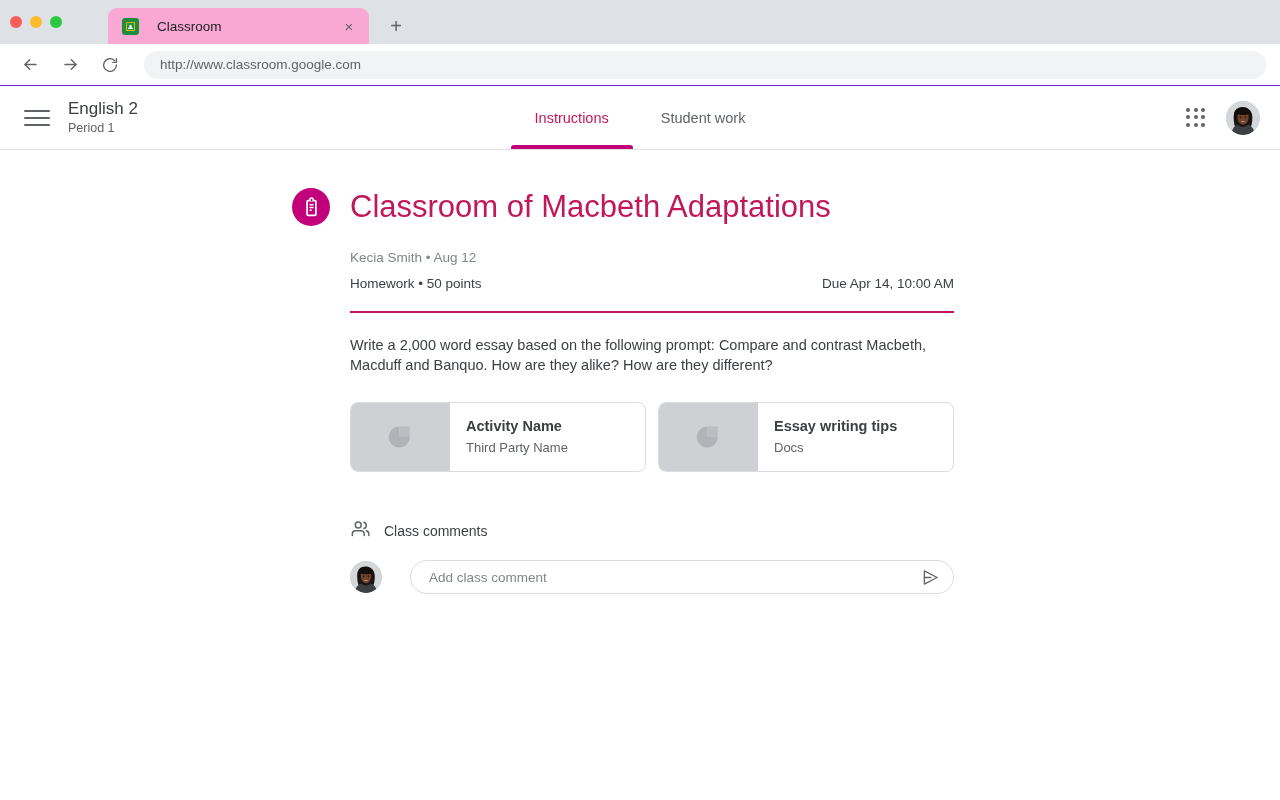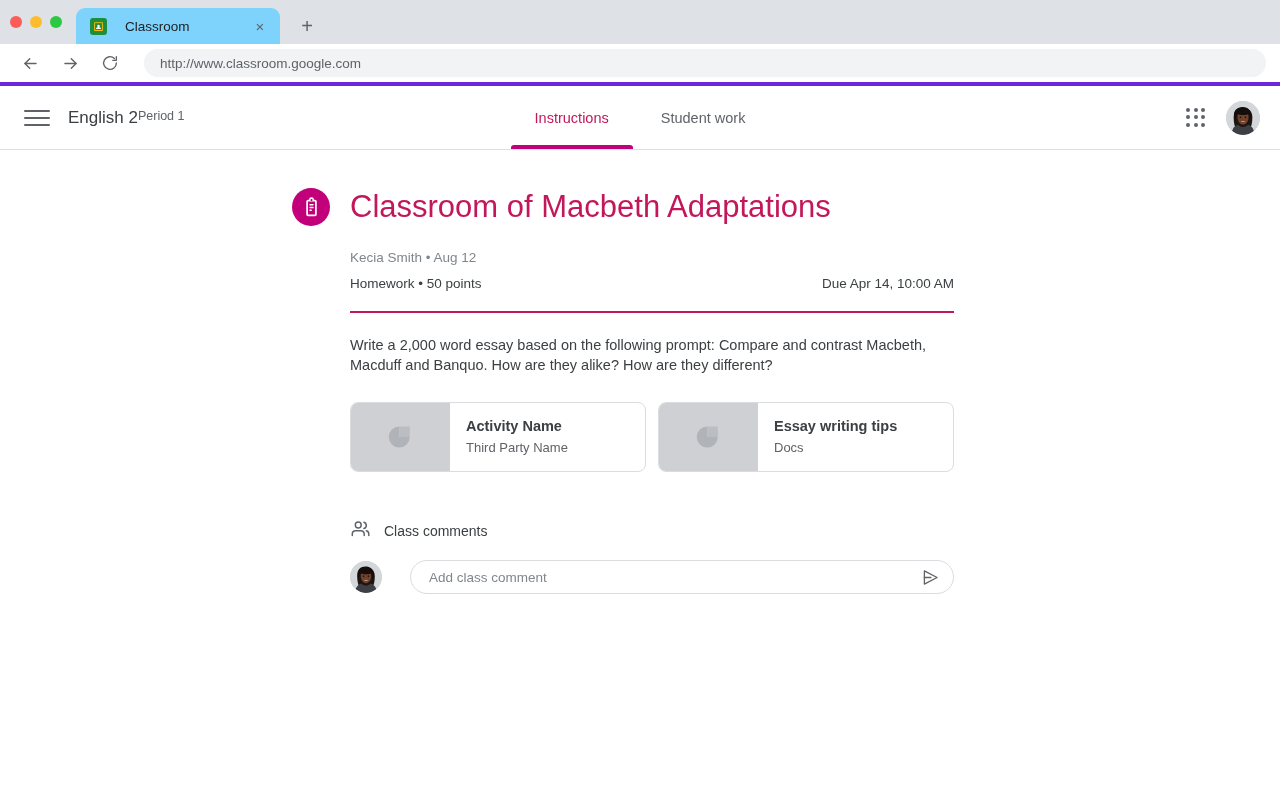--- a/index.html
+++ b/index.html
@@ -30,28 +30,29 @@
     height: 44px;
     padding-bottom: 0;
     margin-right: 14px;
   }
   .light { width: 12px; height: 12px; border-radius: 50%; }
   .light.red { background: #fc5c57; }
   .light.yellow { background: #fdbc2e; }
   .light.green { background: #2bc940; }
 
   .tab {
-    width: 204px;
+    width: 261px;
     height: 36px;
-    background: #7dd3fc;
+    background: #f9a8d4;
     border-radius: 9px 9px 0 0;
     display: flex;
     align-items: center;
     padding: 0 10px 0 14px;
     position: relative;
+    margin-left: 32px;
   }
   .tab-favicon {
     width: 17px; height: 17px;
     border-radius: 3px;
     background: #1e8e3e;
     display: flex; align-items: center; justify-content: center;
     flex: 0 0 auto;
     position: relative;
     overflow: hidden;
   }
@@ -82,21 +83,21 @@
     border-radius: 50%;
     cursor: pointer;
   }
 
   .toolbar {
     height: 42px;
     background: #ffffff;
     display: flex;
     align-items: center;
     padding: 0 14px;
-    border-bottom: 4px solid #6d28d9;
+    border-bottom: 1px solid #6d28d9;
   }
   .nav-btn {
     width: 32px; height: 32px;
     display: flex; align-items: center; justify-content: center;
     color: #5f6368;
     border-radius: 50%;
     margin-right: 8px;
     cursor: pointer;
     flex: 0 0 auto;
   }
@@ -135,21 +136,21 @@
     gap: 5px;
     cursor: pointer;
     flex: 0 0 auto;
   }
   .hamburger span {
     display: block;
     height: 2px;
     background: #5f6368;
     border-radius: 1px;
   }
-  .course-block { display: flex; flex-direction: row; justify-content: flex-start; }
+  .course-block { display: flex; flex-direction: column; justify-content: flex-start; }
   .course-name { font-size: 17px; color: #3c4043; line-height: 21px; }
   .course-section { font-size: 12.5px; color: #5f6368; line-height: 17px; margin-top: 1px; }
 
   .tabs-nav {
     position: absolute;
     left: 0; right: 0;
     top: 0; bottom: 0;
     display: flex;
     align-items: stretch;
     justify-content: center;

